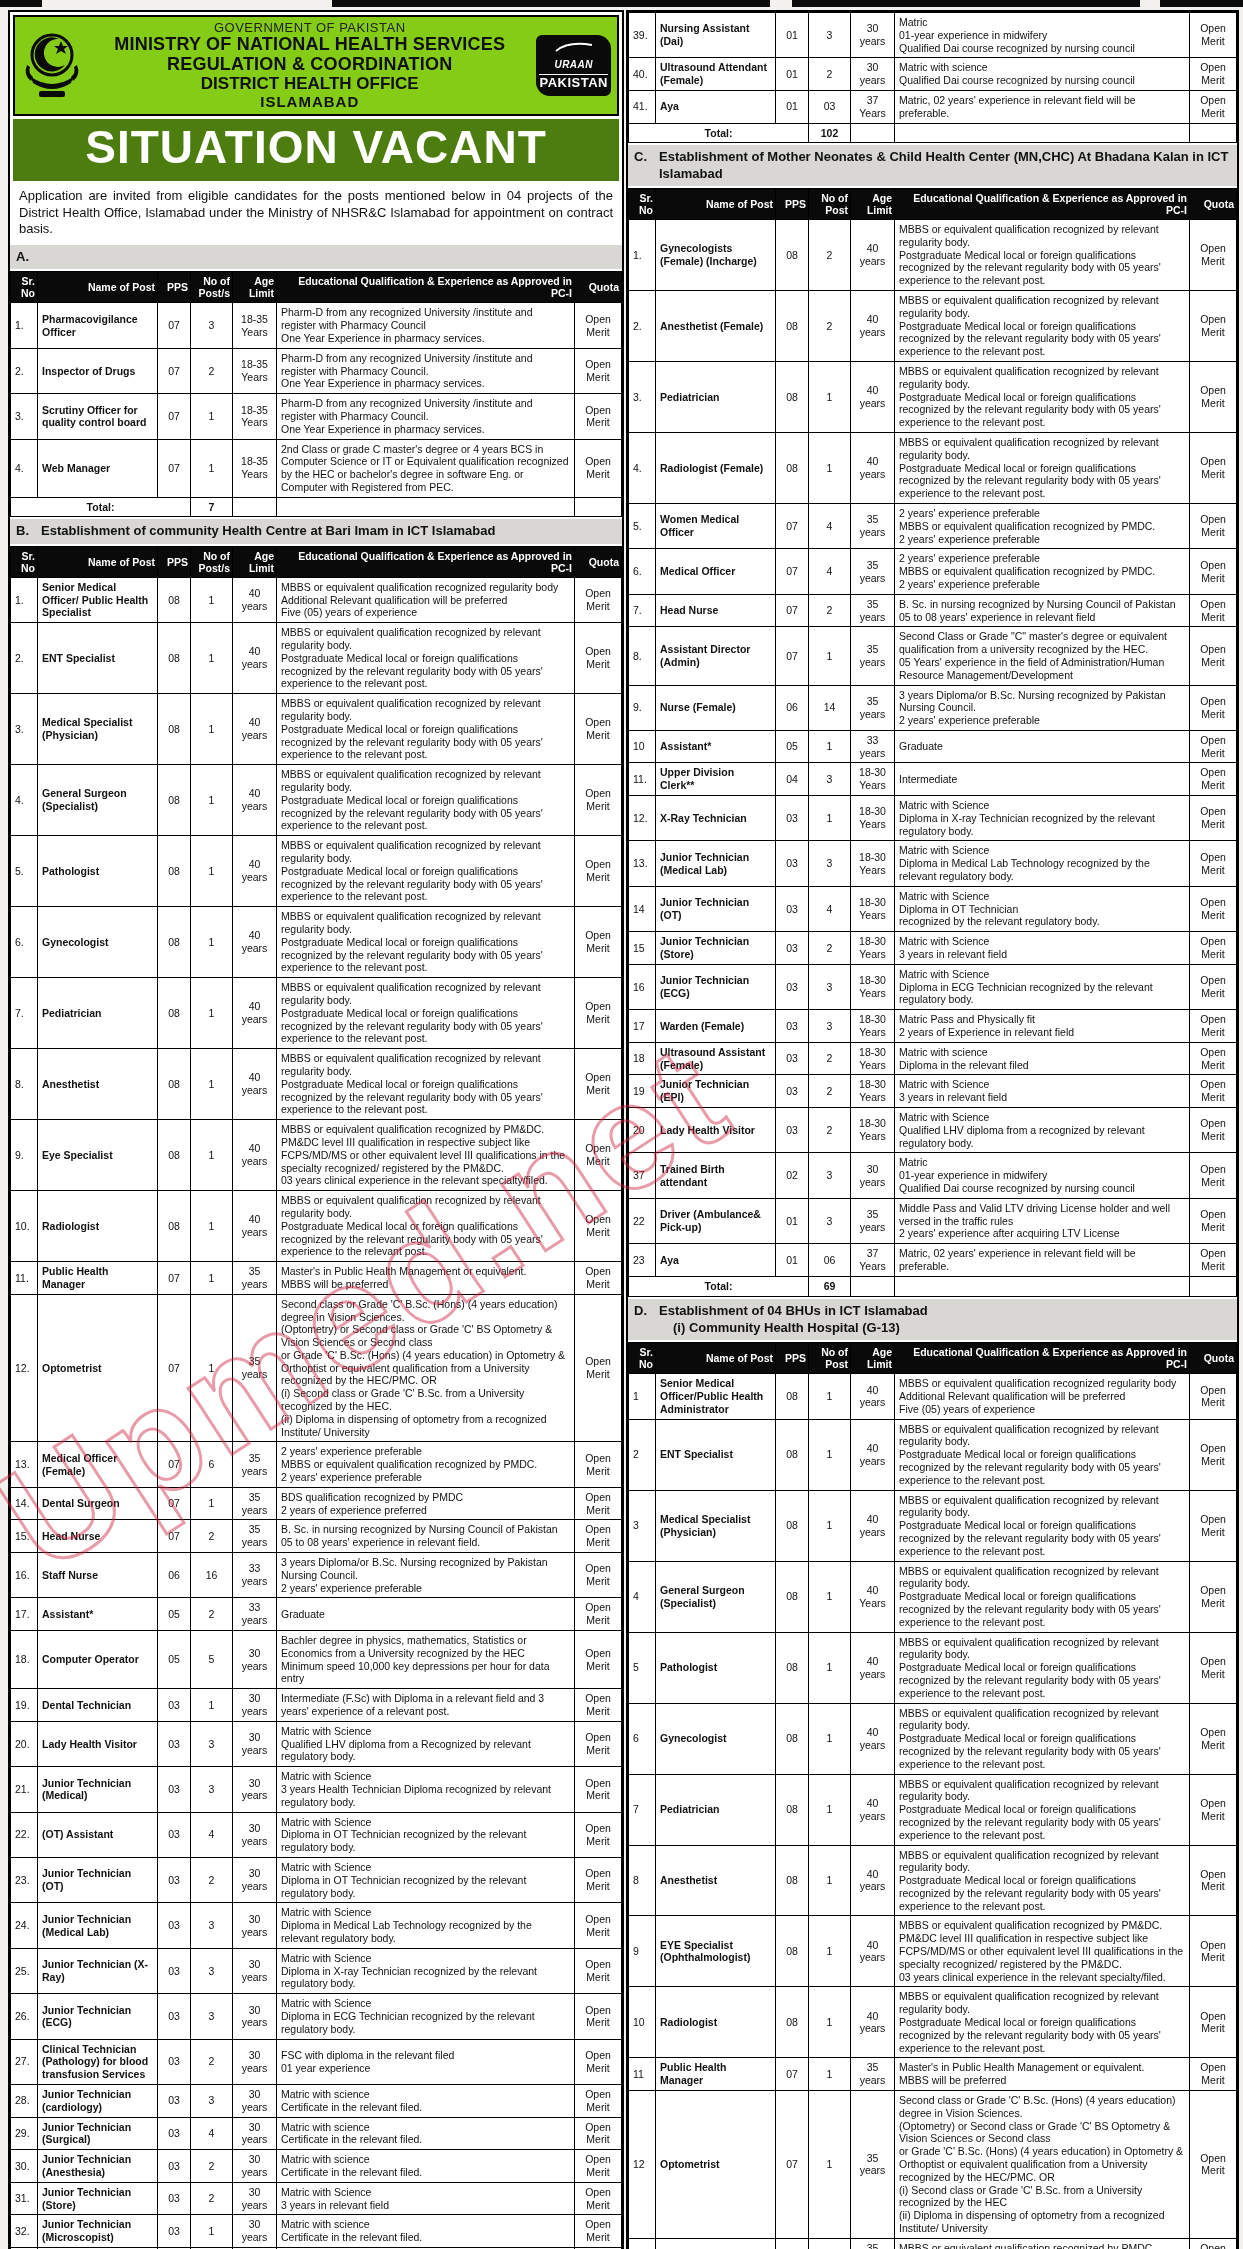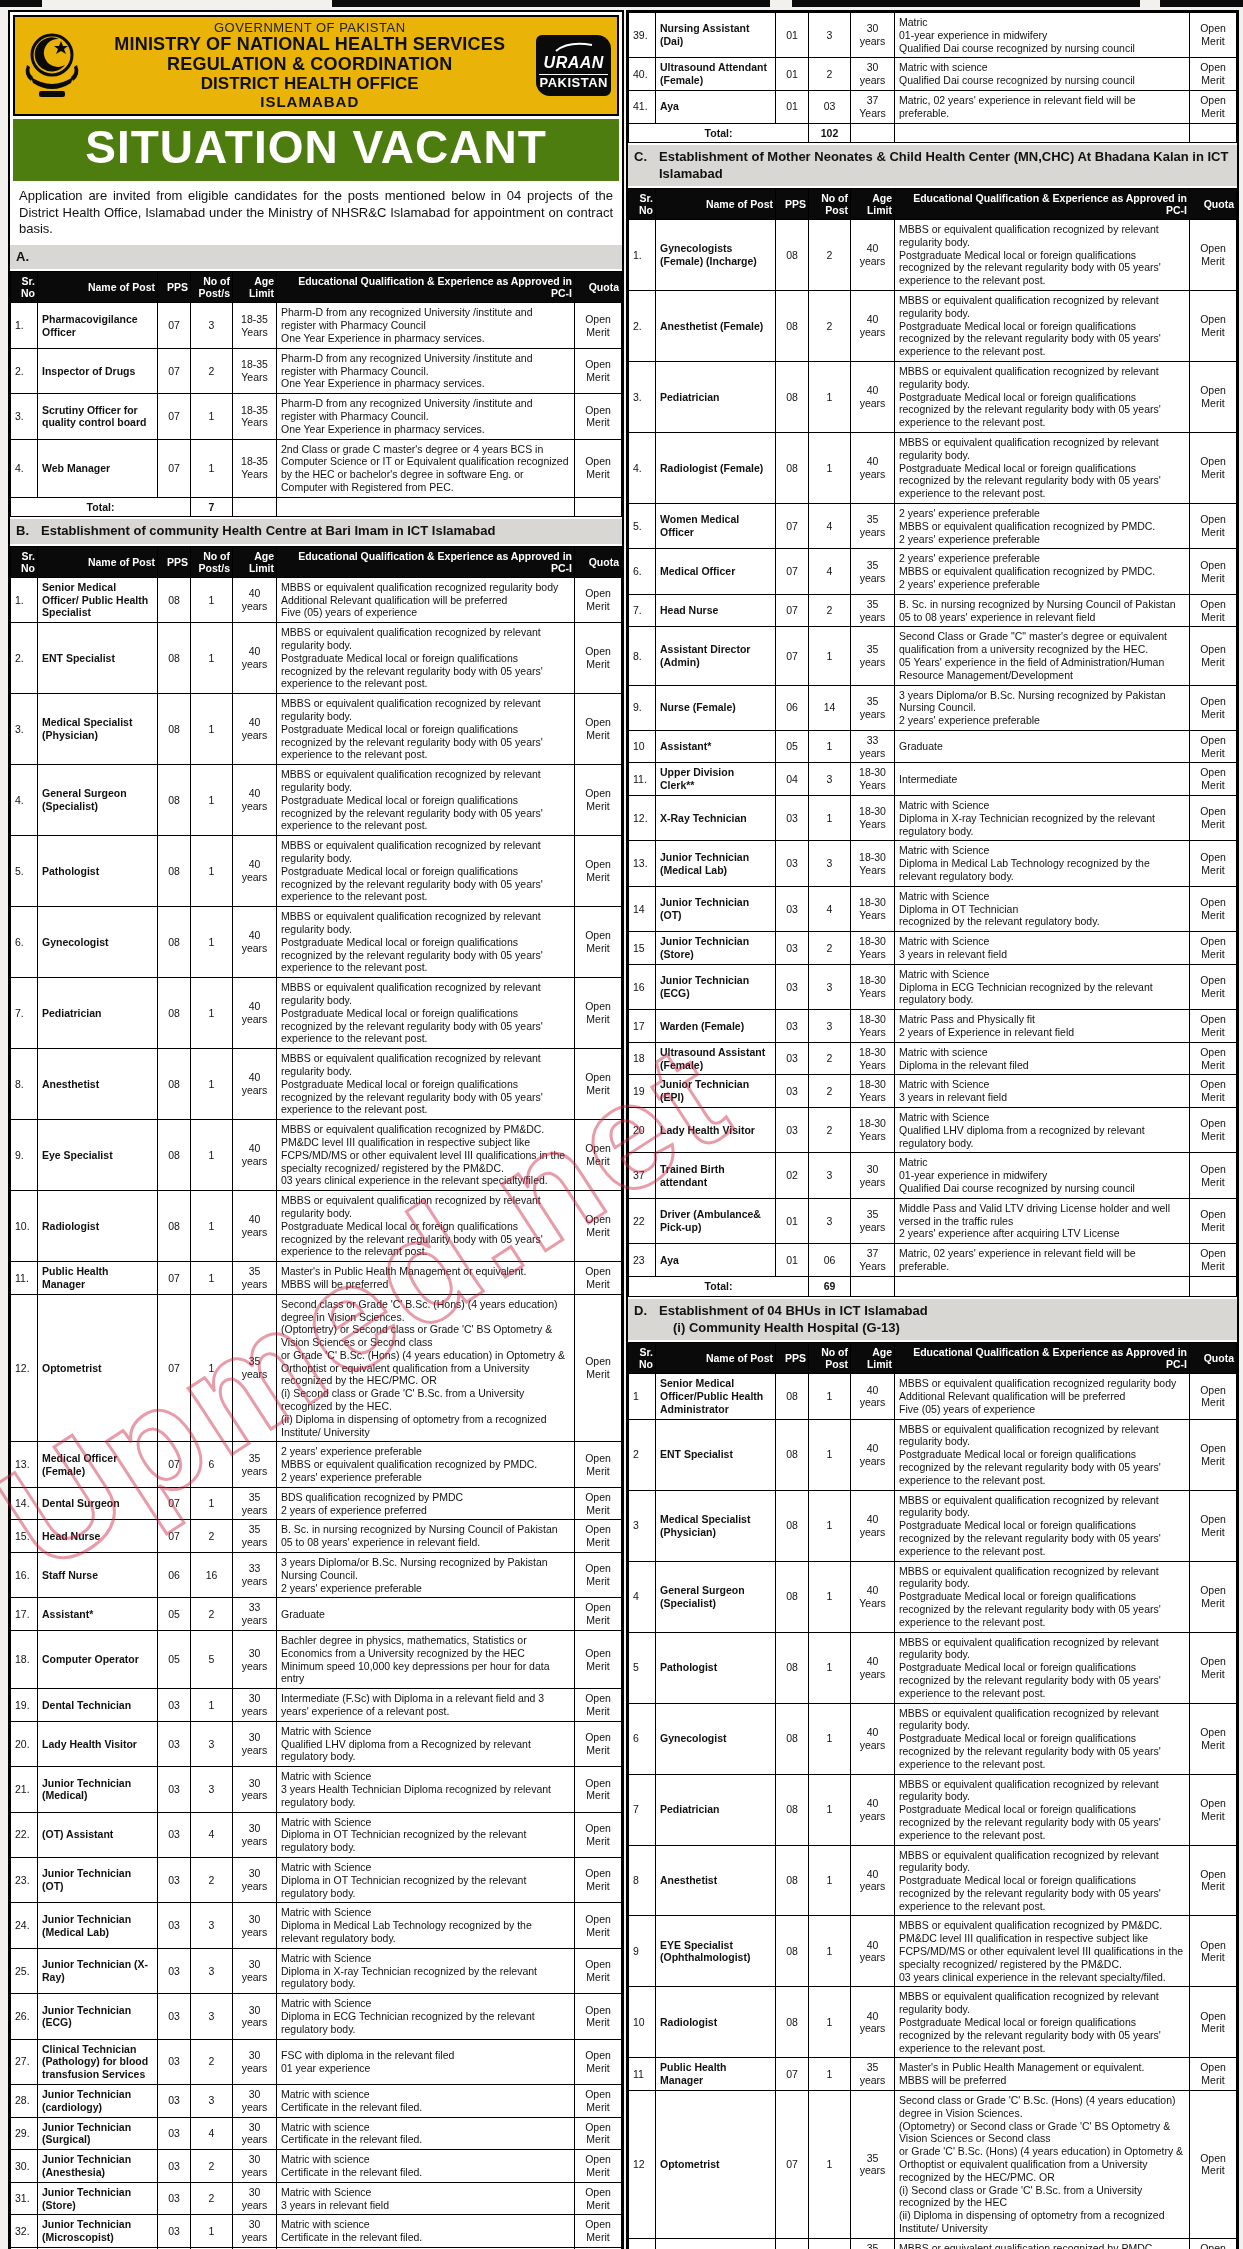--- a/index.html
+++ b/index.html
@@ -10,31 +10,31 @@
     -webkit-font-smoothing:antialiased;
   }
   #top-bar{position:absolute;top:0;left:0;width:1243px;height:7px;background:#0b0b0b;}
   .top-gap{position:absolute;top:0;height:7px;background:#f2f1ee;}
 
   .col{position:absolute;top:10px;background:#fff;border:2px solid #000;}
   #col-left{left:8px;width:612px;}
   #col-right{left:626px;width:609px;}
 
   
-  .header-box{border:2px solid #000;margin:3px;display:flex;align-items:center;padding:4px 6px;gap:6px;background:#eab308;}
+  .header-box{border:2px solid #000;margin:3px;display:flex;align-items:center;padding:4px 6px;gap:6px;background:#84cc16;}
   .emblem{flex:0 0 62px;}
   .header-text{flex:1;text-align:center;line-height:1.1;}
   .govt{font-size:13px;letter-spacing:.5px;color:#222;}
   .ministry{font-size:18px;font-weight:bold;letter-spacing:.2px;}
   .office{font-size:17px;font-weight:bold;}
   .city{font-size:15px;font-weight:bold;letter-spacing:1px;}
   .uraan-badge{flex:0 0 64px;background:#0a0a0a;color:#fff;border-radius:6px 14px 6px 14px;
     padding:6px 3px;text-align:center;line-height:1.05;}
   .uraan-swoosh{display:block;margin:0 auto 2px;}
-  .uraan1{font-size:16px;font-weight:bold;font-style:italic;letter-spacing:.5px;}
+  .uraan1{font-size:10px;font-weight:bold;font-style:italic;letter-spacing:.5px;}
   .uraan2{font-size:13px;font-weight:bold;letter-spacing:.5px;display:block;border-top:1px solid #fff;margin-top:2px;padding-top:1px;}
 
   .banner{background:#4d7c0f;color:#fff;text-align:center;font-weight:bold;
     font-size:46px;letter-spacing:1px;padding:1px 0 7px;margin:0 3px;
     font-family:"Liberation Sans",sans-serif;}
   .intro{padding:7px 9px 5px;font-size:13px;line-height:1.28;text-align:justify;}
 
   .section-heading{background:#d8d7d4;margin:2px 0;padding:4px 6px;display:flex;gap:12px;
     font-weight:bold;font-size:13px;line-height:1.25;align-items:flex-start;}
   .sh-prefix{flex:0 0 auto;}

